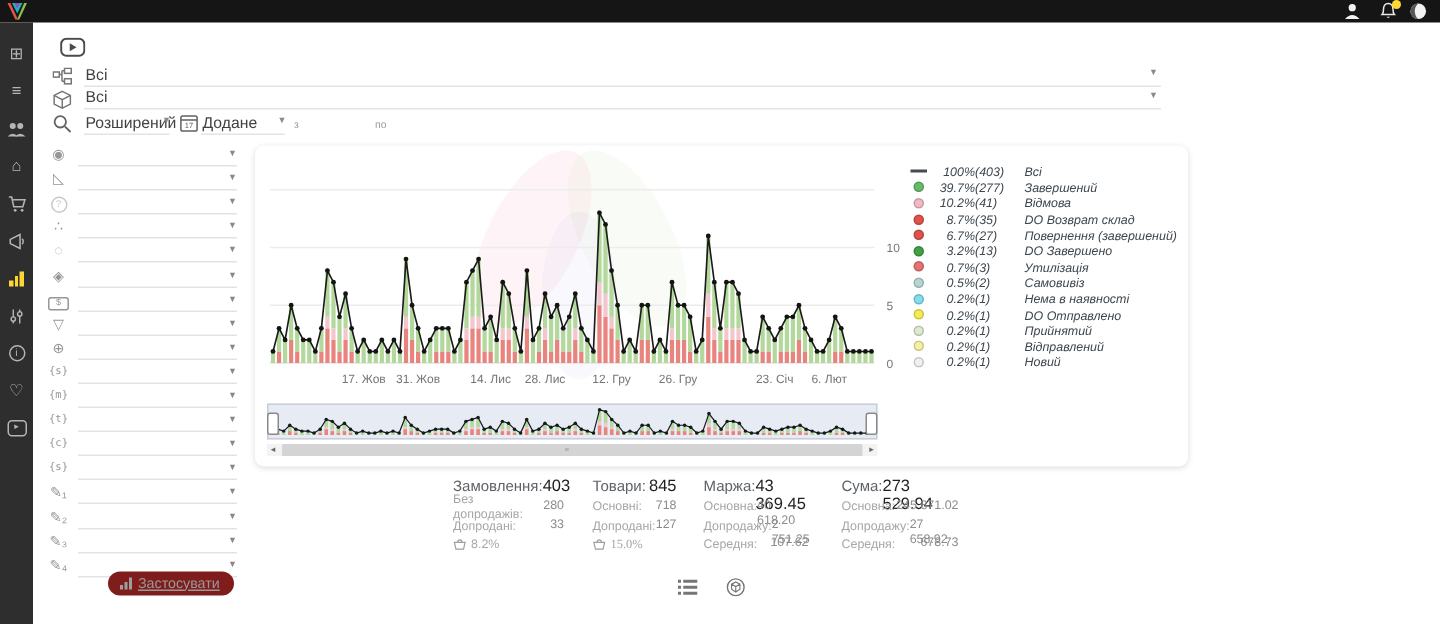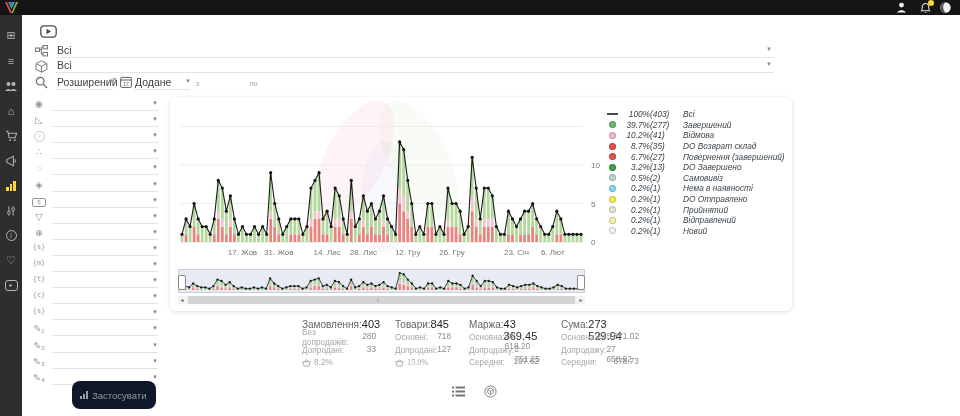--- a/index.html
+++ b/index.html
@@ -33,23 +33,23 @@
   .sp-row{position:absolute;height:15px;}
   .sp-ic{position:absolute;left:0;width:18px;text-align:center;font-size:9.5px;color:#969696;top:1px;}
   .sp-line{position:absolute;left:22px;width:106px;height:13px;border-bottom:1px solid #e3e3e3;}
   .sp-line .caret{position:absolute;right:0;top:3px;font-size:6px;color:#8a8a8a;}
   .boxed-q{display:inline-block;width:9px;height:9px;border:1px solid #c9c9c9;border-radius:50%;
            font-size:6.5px;line-height:9px;color:#c9c9c9;}
   .boxed-d{display:inline-block;min-width:10px;height:7px;border:1px solid #969696;border-radius:2px;
            font-size:6px;line-height:7px;color:#969696;padding:0 1px;}
   .mono{font-family:"DejaVu Sans Mono",monospace;font-size:7px;}
   
-  .apply{position:absolute;left:72px;top:381px;height:28px;border:none;border-radius:8px;
-         background:#0f172a;color:#999;font-size:9.5px;padding:0 10px 0 8px;display:flex;
-         align-items:center;gap:4px;cursor:pointer;font-family:inherit;}
+  .apply{position:absolute;left:72px;top:381px;height:16px;border:none;border-radius:8px;
+         background:#7f1d1d;color:#999;font-size:9.5px;padding:0 10px 0 8px;display:flex;
+         align-items:center;gap:4px;cursor:pointer;font-family:inherit;text-decoration:underline;}
   .apply .mb{display:flex;align-items:flex-end;gap:1px;height:8px;}
   .apply .mb span{width:2px;background:#9e9e9e;display:block;}
   
   .card{position:absolute;left:170px;top:97px;width:622px;height:214px;border-radius:6px;
         box-shadow:0 1px 4px rgba(0,0,0,.14);background:#fff;}
   .legend{position:absolute;left:436px;top:12px;width:182px;font-style:italic;}
   .lg-row{display:flex;align-items:center;height:10.6px;font-size:8.3px;color:#3d464d;cursor:pointer;}
   .lg-mark{width:12px;display:flex;justify-content:center;margin-right:3px;}
   .lg-dot{width:7px;height:7px;border-radius:50%;box-shadow:inset 0 0 0 1px rgba(0,0,0,.18);}
   .lg-line{width:11px;height:2px;}
@@ -62,21 +62,21 @@
   .handle{position:absolute;top:5px;width:6px;height:13px;background:#fff;border:1px solid #8a8a8a;
           border-radius:2px;cursor:ew-resize;}
   .scroll{position:absolute;left:8px;top:199px;width:407px;height:8px;background:#f3f3f3;}
   .s-arrow{position:absolute;top:0;width:8px;height:8px;font-size:6px;line-height:8px;
            text-align:center;color:#666;cursor:pointer;}
   .s-thumb{position:absolute;left:10px;right:10px;top:0;height:8px;background:#d4d4d4;
            border-radius:1px;cursor:grab;}
   .s-grip{position:absolute;left:50%;top:1px;margin-left:-5px;color:#9a9a9a;font-size:5px;letter-spacing:1px;}
   
   .stat{position:absolute;top:318px;}
-  .st-head{display:flex;justify-content:flex-start;align-items:baseline;height:13px;}
+  .st-head{display:flex;justify-content:space-between;align-items:baseline;height:13px;}
   .st-head .t{font-size:10px;color:#5f6368;}
   .st-head .v{font-size:11px;font-weight:normal;color:#1f1f1f;}
   .st-row{display:flex;justify-content:space-between;height:12.5px;font-size:8.3px;}
   .st-row .t{color:#a6a6a6;display:flex;align-items:center;gap:3px;}
   .st-row .v{color:#8c8c8c;}
   .foot-ic{position:absolute;cursor:pointer;}
 </style>
 </head>
 <body>
 
@@ -684,20 +684,28 @@
         <div class="lg-row">
           <span class="lg-mark">
             <span class="lg-dot" style="background: rgb(67, 160, 71);"></span>
           </span>
           <span class="lg-pct">3.2%</span>
           <span class="lg-cnt">(13)</span>
           <span class="lg-lbl">DO Завершено</span>
         </div>
         <div class="lg-row">
           <span class="lg-mark">
+            <span class="lg-dot" style="background: rgb(229, 115, 115);"></span>
+          </span>
+          <span class="lg-pct">0.7%</span>
+          <span class="lg-cnt">(3)</span>
+          <span class="lg-lbl">Утилізація</span>
+        </div>
+        <div class="lg-row">
+          <span class="lg-mark">
             <span class="lg-dot" style="background: rgb(181, 214, 210);"></span>
           </span>
           <span class="lg-pct">0.5%</span>
           <span class="lg-cnt">(2)</span>
           <span class="lg-lbl">Самовивіз</span>
         </div>
         <div class="lg-row">
           <span class="lg-mark">
             <span class="lg-dot" style="background: rgb(132, 220, 239);"></span>
           </span>

